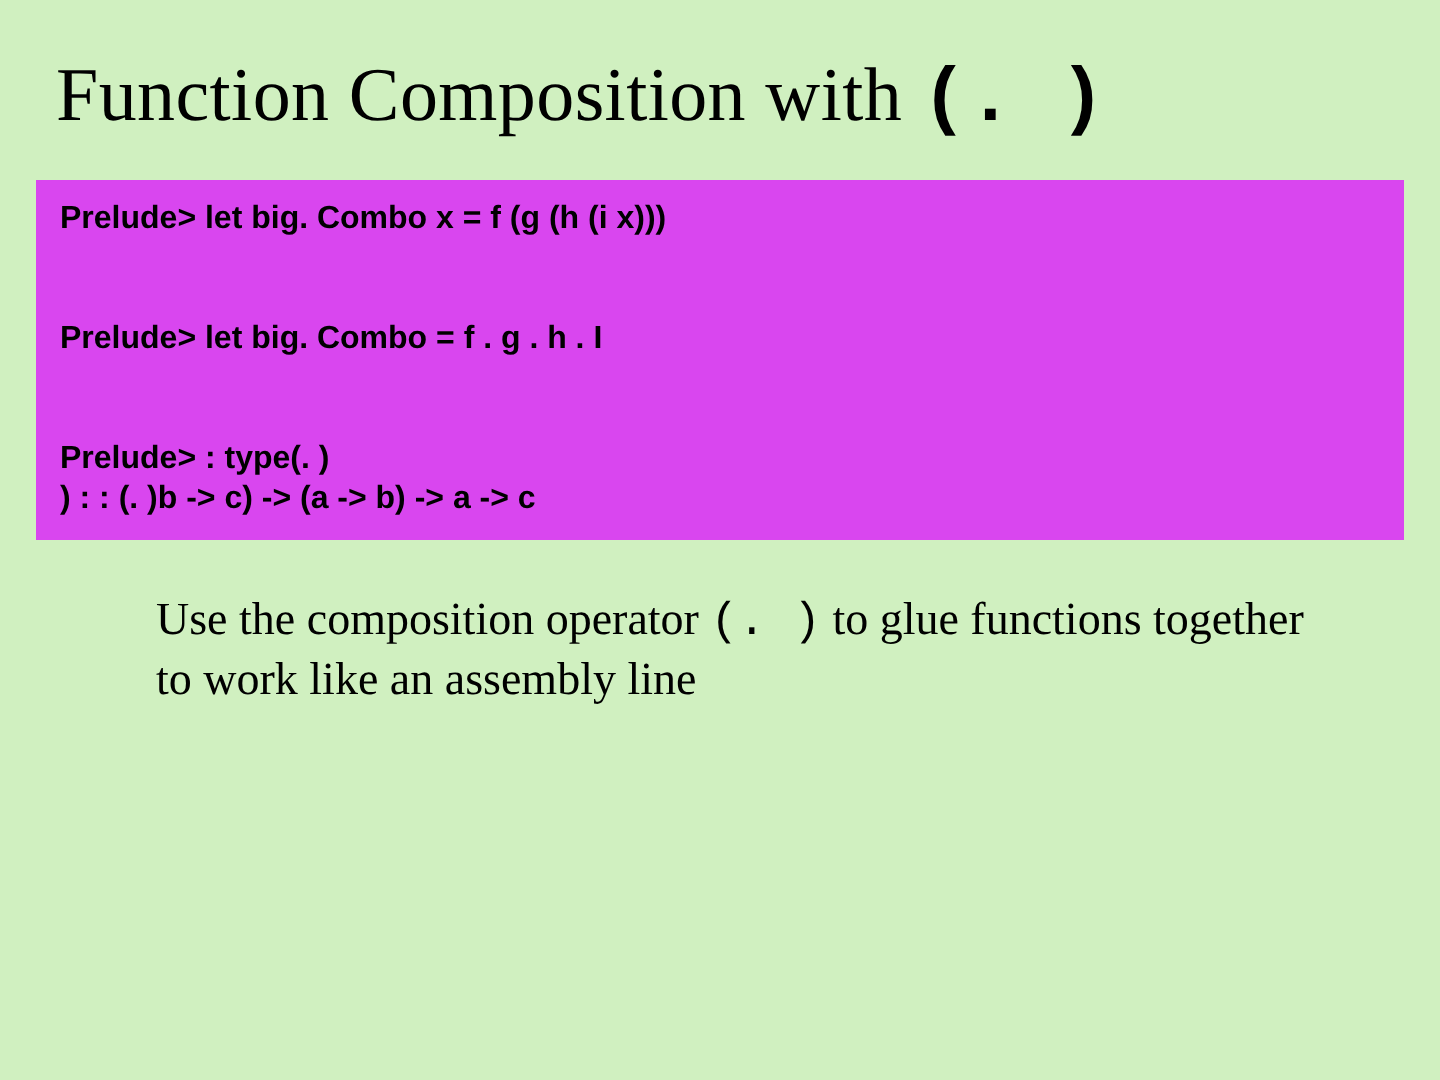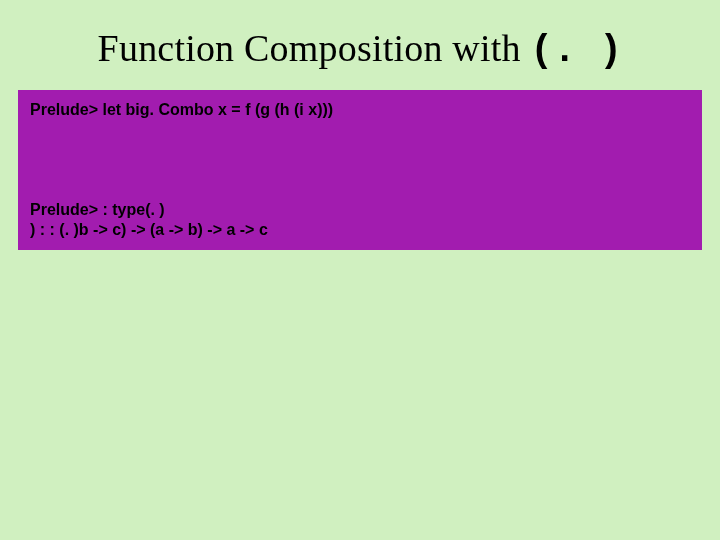--- a/index.html
+++ b/index.html
@@ -13,31 +13,31 @@
   .slide {
     width: 100%;
     height: 100%;
     padding: 26px 28px 0 28px;
     position: relative;
   }
   .title {
     font-family: "Times New Roman", Times, serif;
     font-size: 38px;
     font-weight: 400;
-    text-align: center;
+    text-align: left;
     margin-bottom: 18px;
     color: #000;
     letter-spacing: 0.2px;
   }
   .title .mono {
     font-family: "Courier New", Courier, monospace;
     font-weight: bold;
   }
   .code-block {
-    background: #a21caf;
+    background: #d946ef;
     padding: 10px 12px 10px 12px;
     color: #000;
     font-family: Arial, Helvetica, sans-serif;
     font-size: 16px;
     font-weight: bold;
     line-height: 1.25;
     margin-left: -10px;
     margin-right: -10px;
   }
   .code-line { margin: 0; white-space: nowrap; }
@@ -62,20 +62,24 @@
 <div class="slide">
 
   <h1 class="title">
     <span>Function Composition with </span><span class="mono">(. )</span>
   </h1>
 
   <div class="code-block">
     <p class="code-line">Prelude&gt; let big. Combo x = f (g (h (i x)))</p>
     <div class="code-gap"></div>
     <div class="code-gap"></div>
+    <p class="code-line">Prelude&gt; let big. Combo = f . g . h . I</p>
     <div class="code-gap"></div>
     <div class="code-gap"></div>
     <p class="code-line">Prelude&gt; : type(. )</p>
     <p class="code-line">) : : (. )b -&gt; c) -&gt; (a -&gt; b) -&gt; a -&gt; c</p>
   </div>
 
+  <p class="caption">
+    <span>Use the composition operator </span><span class="mono">(. )</span><span> to glue functions together to work like an assembly line</span>
+  </p>
 
 </div>
 
 </body></html>

